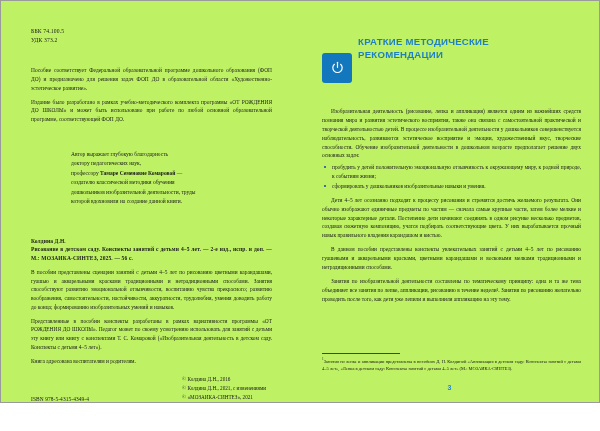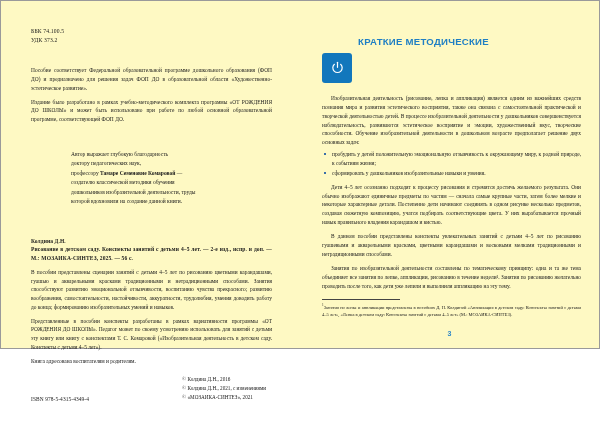--- a/index.html
+++ b/index.html
@@ -6,24 +6,24 @@
   html,body{margin:0;padding:0;}
   body{
     width:600px;height:431px;
     background:#ffffff;
     font-family:"Liberation Serif", serif;
     color:#1a1a1a;
     overflow:hidden;
   }
   .spread{
     position:relative;
-    width:600px;height:349px;
+    width:600px;height:403px;
     box-sizing:border-box;
     border:1px solid #9a9a9a;
-    background:#fef9c3;
+    background:#bef264;
     display:flex;
   }
   .page{
     position:relative;
     box-sizing:border-box;
     height:100%;
   }
   .page-left{ width:300px; padding:26px 28px 10px 30px; }
   .page-right{ width:300px; padding:26px 18px 10px 22px; }
 
@@ -203,20 +203,21 @@
         <div>© Колдина Д.Н., 2021, с изменениями</div>
         <div>© «МОЗАИКА-СИНТЕЗ», 2021</div>
       </div>
     </div>
   </div>
 
   <div class="page page-right">
 
     <div class="chapter-head">
       <span class="ln">КРАТКИЕ МЕТОДИЧЕСКИЕ</span>
+      <span class="ln">РЕКОМЕНДАЦИИ</span>
     </div>
 
     <div class="chapter-icon">
       <svg width="17" height="17" viewBox="0 0 24 24" fill="none" stroke="#ffffff" stroke-width="1.7" stroke-linecap="round">
         <path d="M12 3.2 V 10.4"></path>
         <path d="M7.6 6.1 A 6.6 6.6 0 1 0 16.4 6.1"></path>
       </svg>
     </div>
 
     <div class="rtext">

